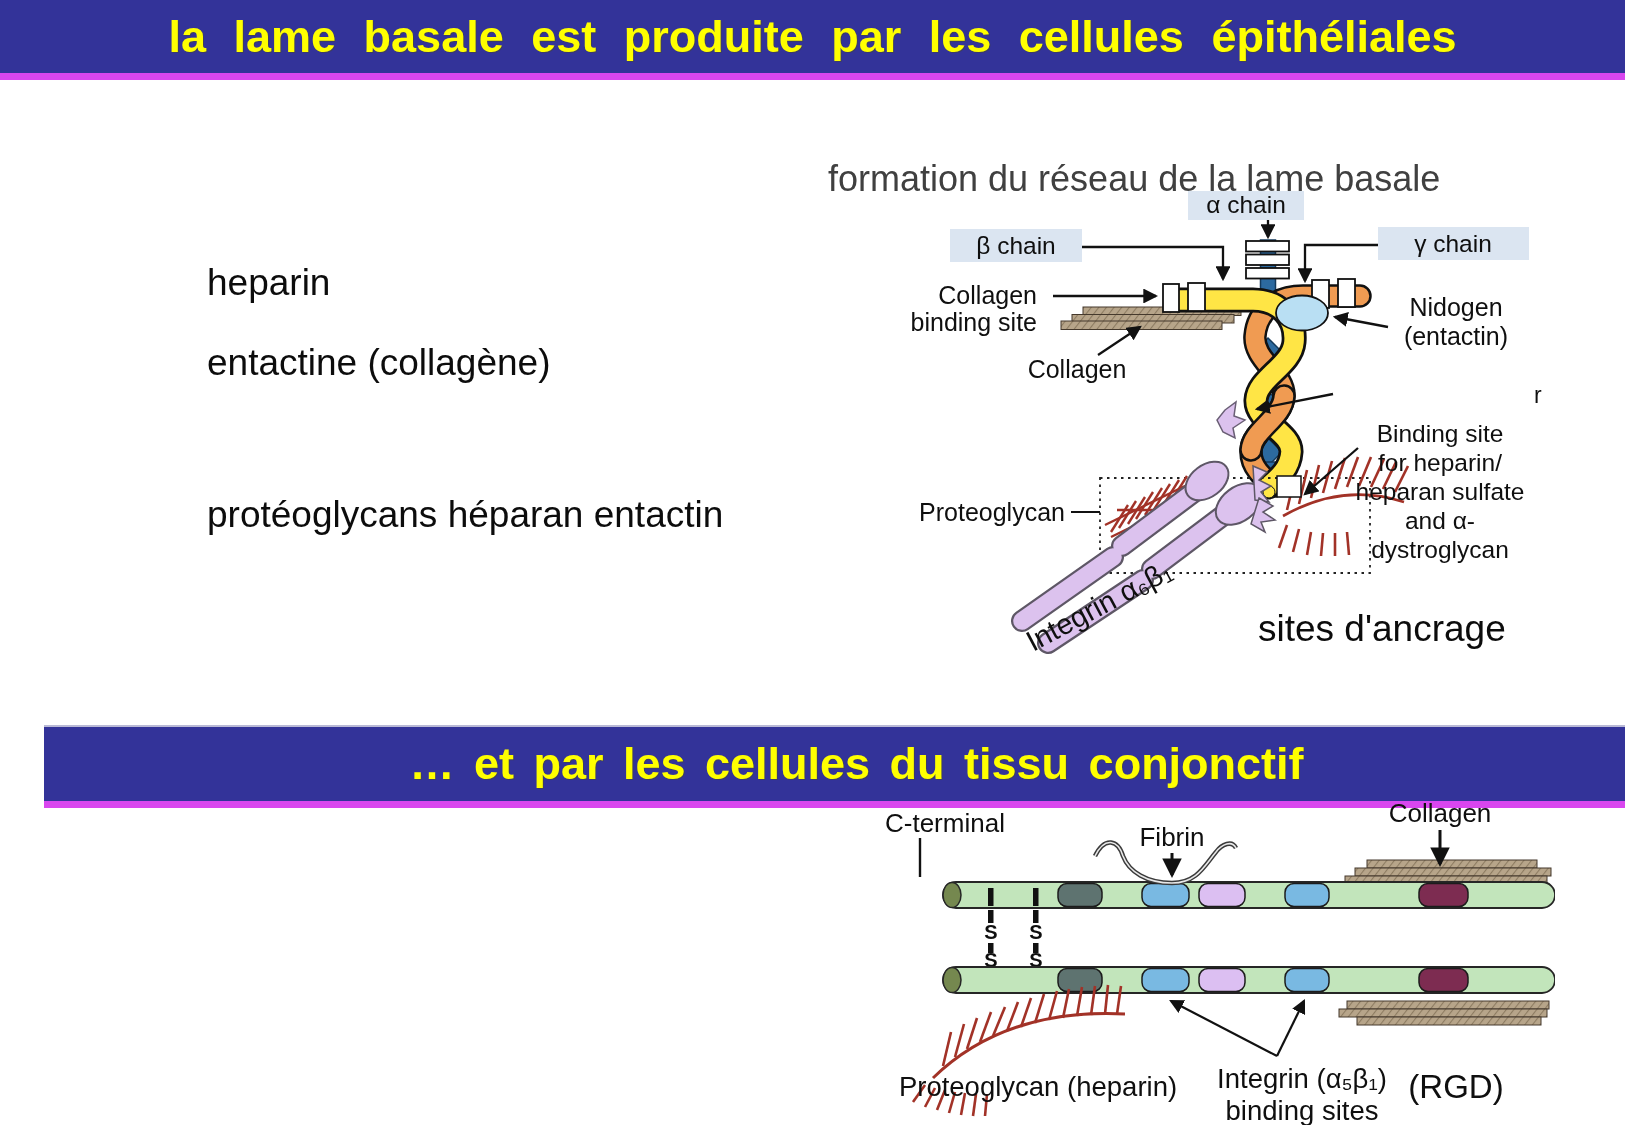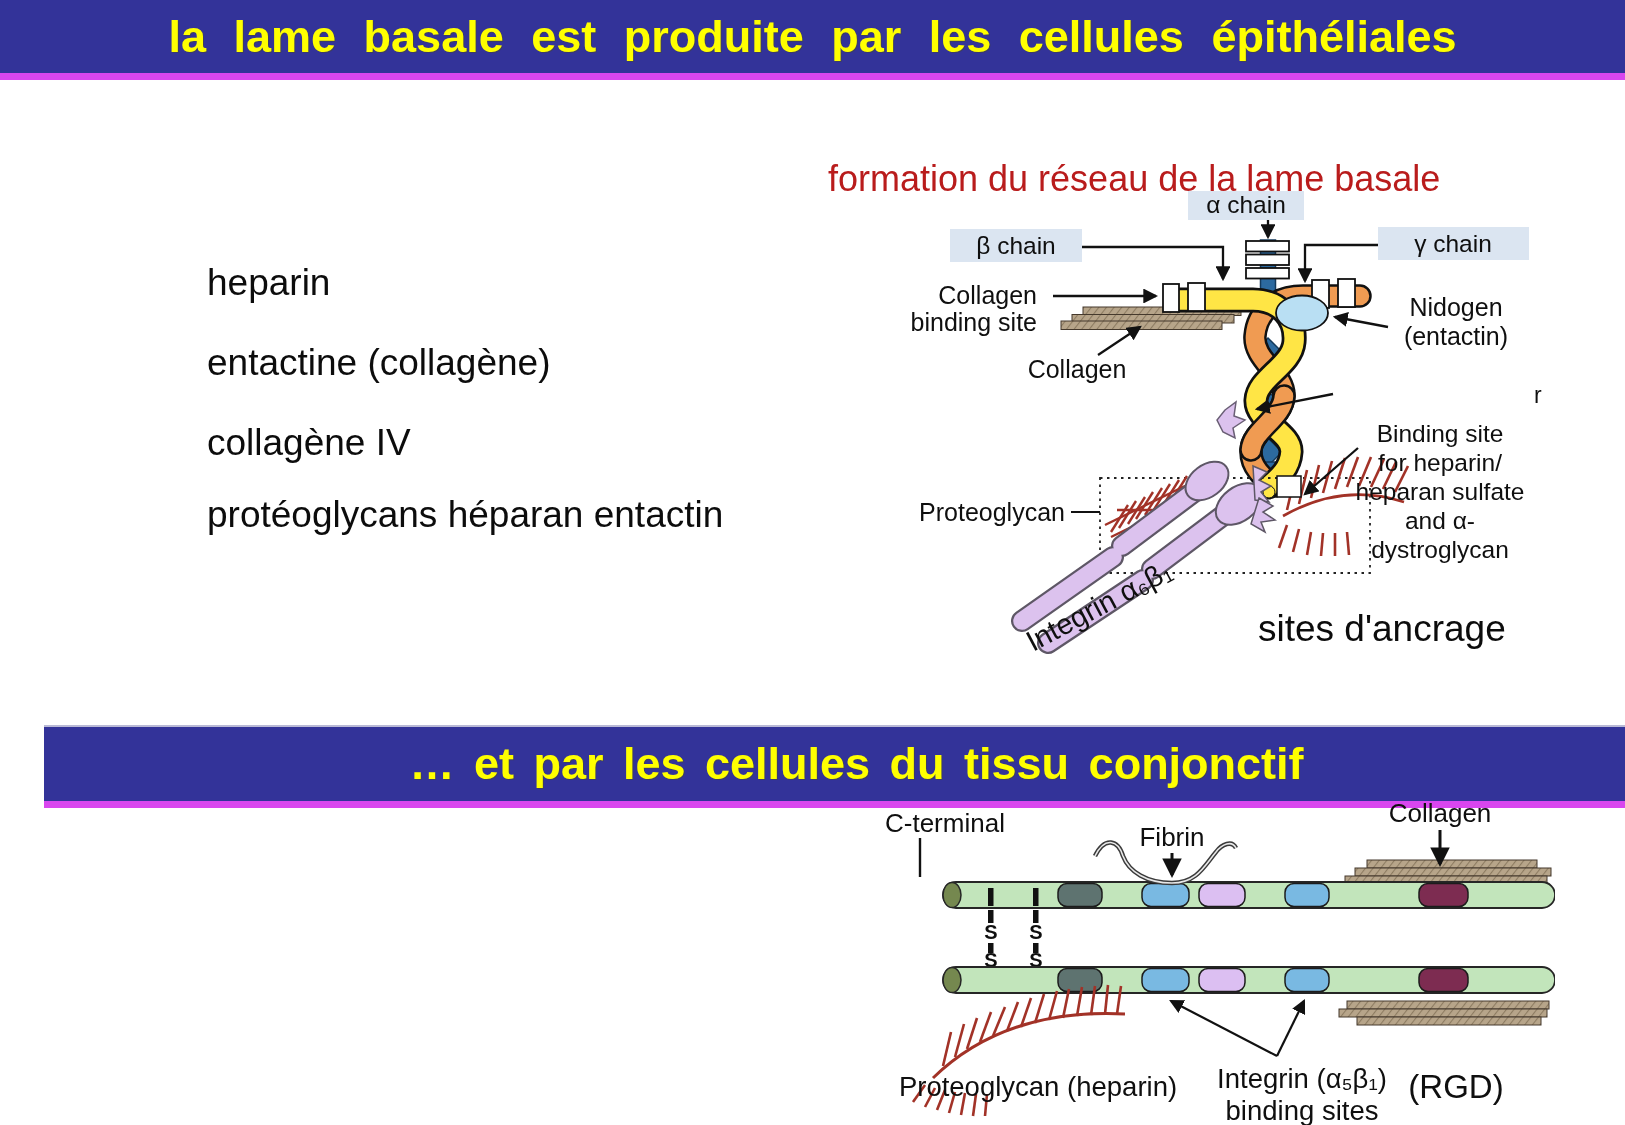--- a/index.html
+++ b/index.html
@@ -7,36 +7,35 @@
          font-family:"Liberation Sans",sans-serif;overflow:hidden;}
   .banner{position:absolute;left:0;width:1625px;background:#333399;
           border-bottom:7px solid #d946ef;text-align:center;}
   .banner span{color:#ffff00;font-weight:bold;font-size:45px;
                text-shadow:1px 1px 0 rgba(80,80,0,.35);}
   .banner-top{top:0;height:73px;line-height:73px;}
   .banner-top span{word-spacing:15px;}
   .banner-bottom{top:725px;height:74px;line-height:74px;border-top:2px solid #b9b9d6;margin-left:44px;}
   .banner-bottom span{word-spacing:7px;}
   .slide-text{position:absolute;color:#0c0c0c;font-size:37px;line-height:1.05;white-space:nowrap;}
-  .fig-title{position:absolute;left:828px;top:158px;color:#b91c1c;font-size:36px;white-space:nowrap;}
+  .fig-title{position:absolute;left:828px;top:158px;color:#404040;font-size:36px;white-space:nowrap;}
   .figsvg{position:absolute;}
   svg text{font-family:"Liberation Sans",sans-serif;fill:#0f0f0f;}
 </style>
 </head>
 <body>
 
 <div class="slide">
 
   <header class="banner banner-top">
     <span>la lame basale est produite par les cellules épithéliales</span>
   </header>
 
   <div class="slide-text" style="left:207px;top:264px">heparin</div>
   <div class="slide-text" style="left:207px;top:344px">entactine (collagène)</div>
-  <div class="slide-text" style="left:207px;top:424px">collagène IV</div>
   <div class="slide-text" style="left:207px;top:496px">protéoglycans héparan entactin</div>
 
   <div class="fig-title">formation du réseau de la lame basale</div>
 
   <svg class="figsvg" style="left:855px;top:180px" width="700" height="495" viewBox="0 0 700 495">
     <defs>
       <marker id="ah1" viewBox="0 0 10 10" refX="8.5" refY="5" markerWidth="6.5" markerHeight="6.5" orient="auto">
         <path d="M0,0 L10,5 L0,10 Z" fill="#111"></path>
       </marker>
       <pattern id="hatchA" patternUnits="userSpaceOnUse" width="6" height="6" patternTransform="rotate(38)">

